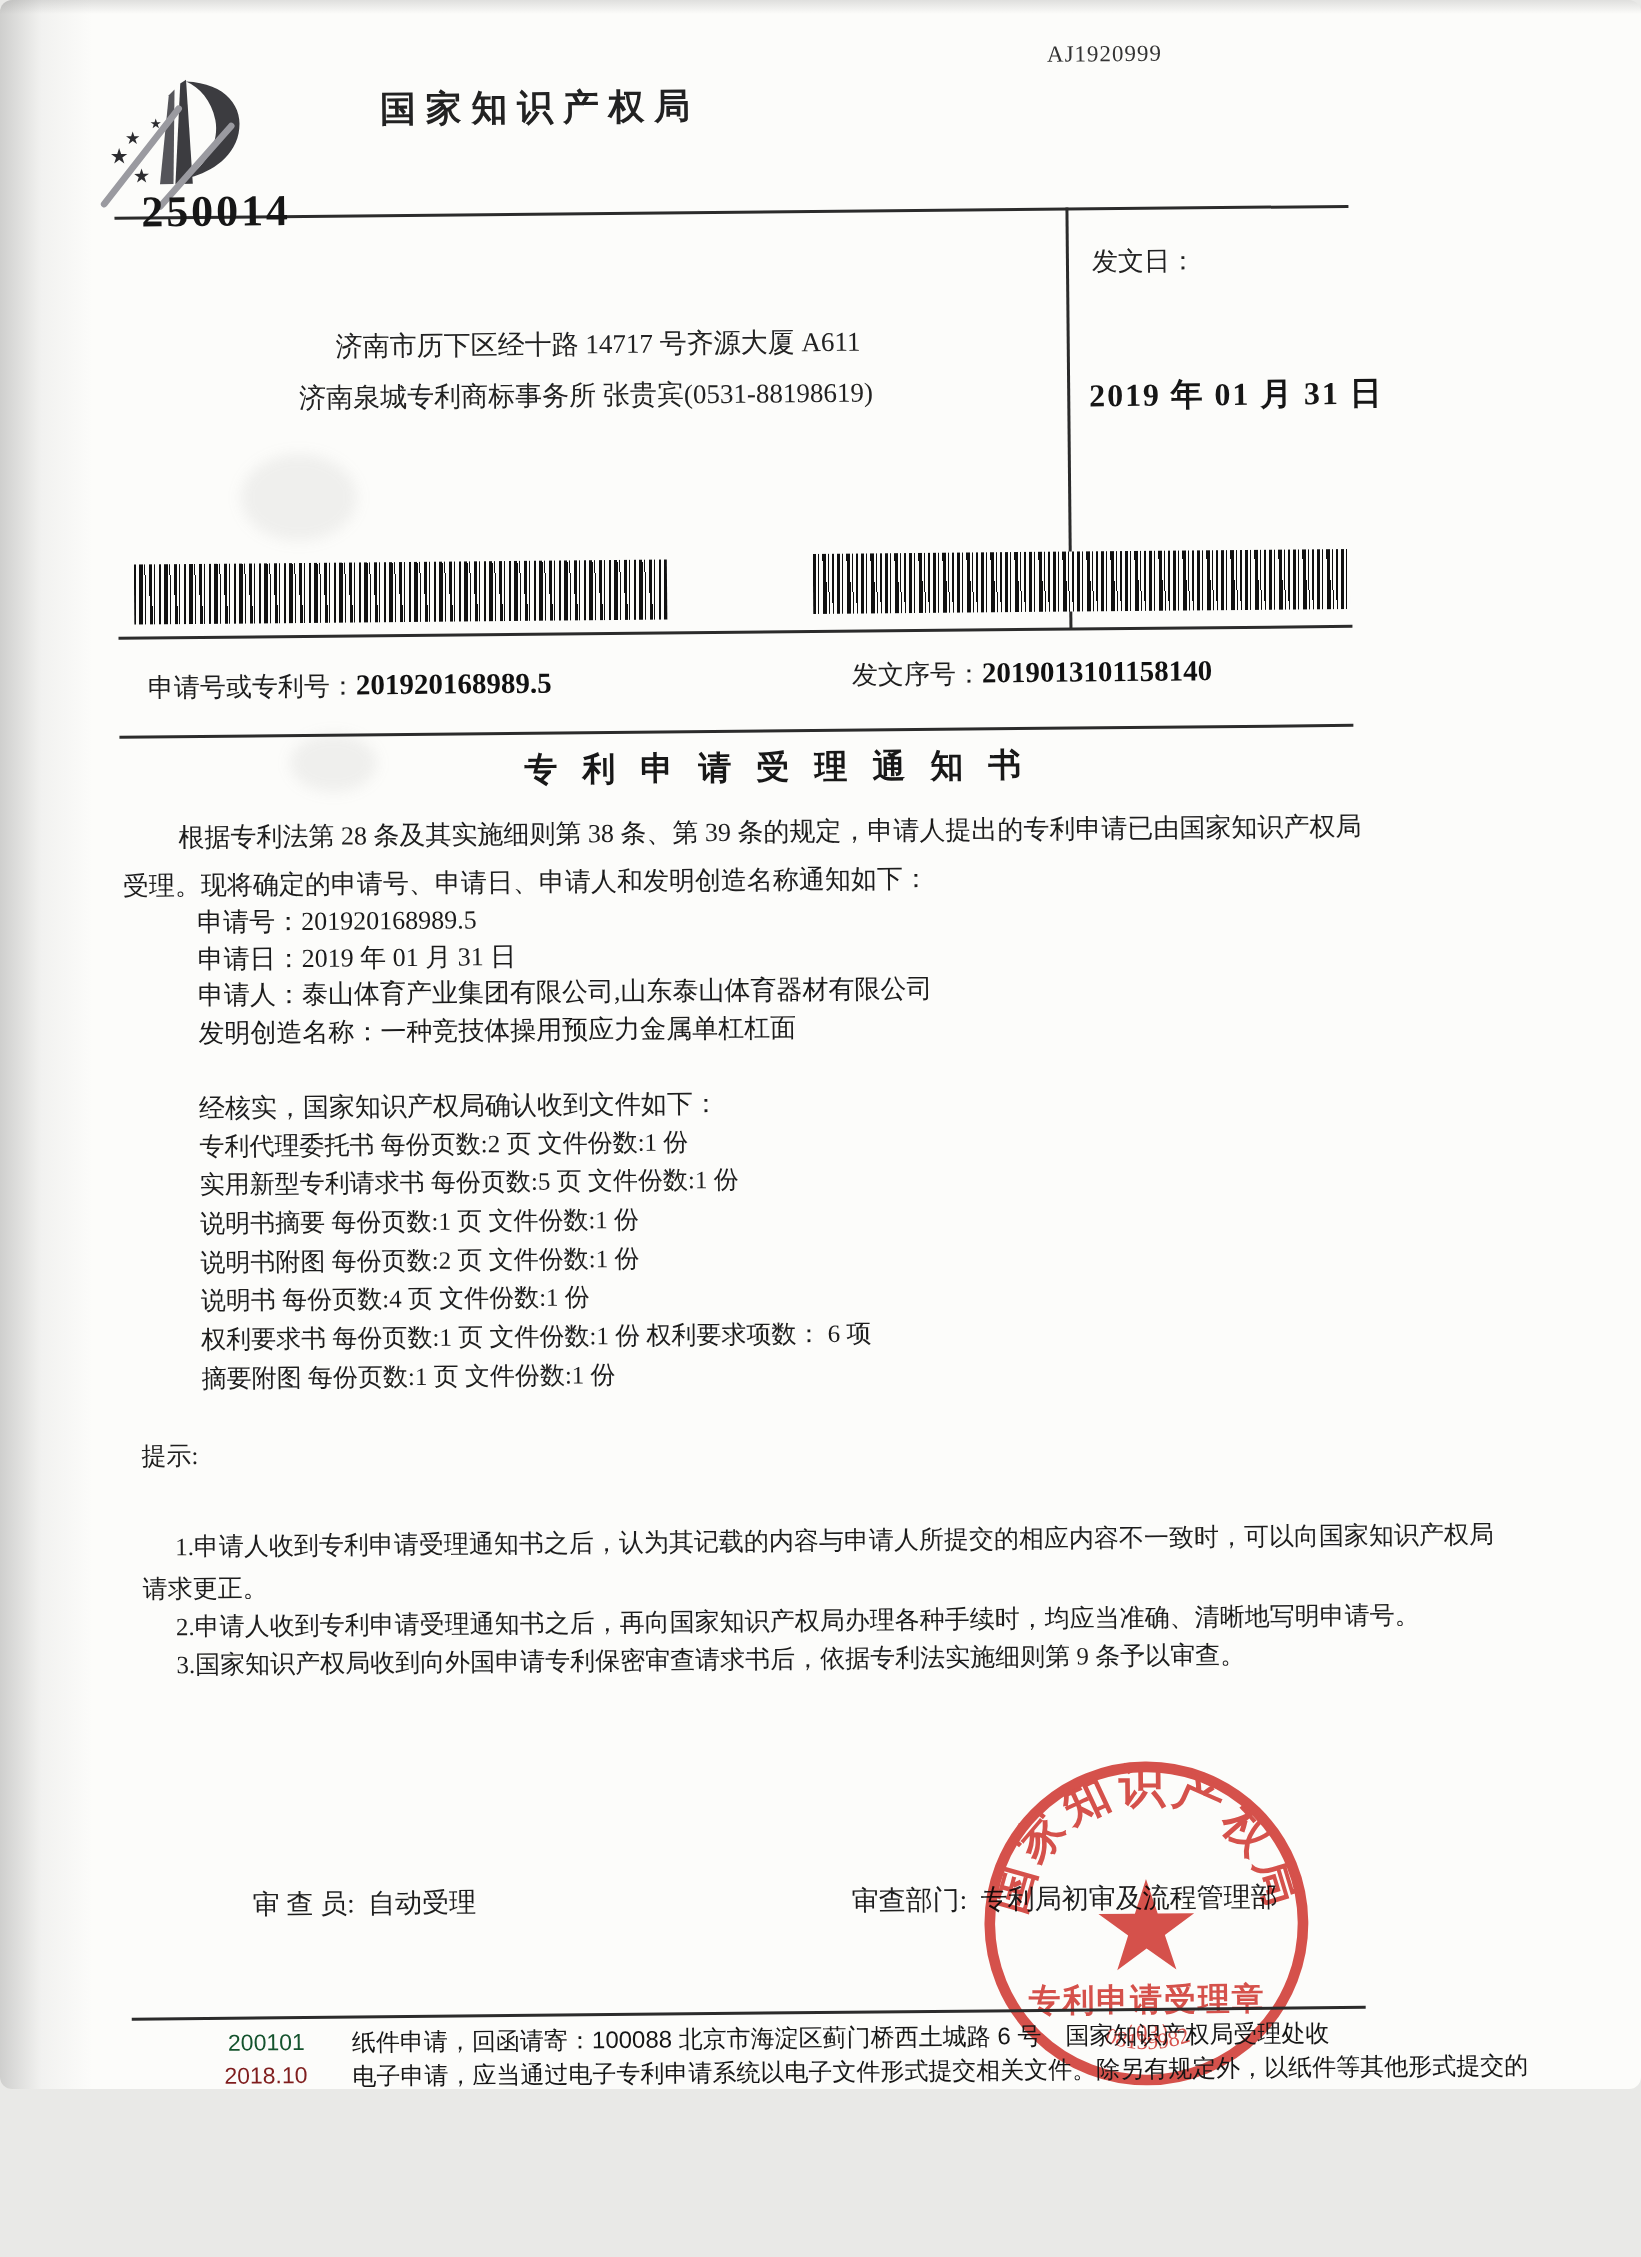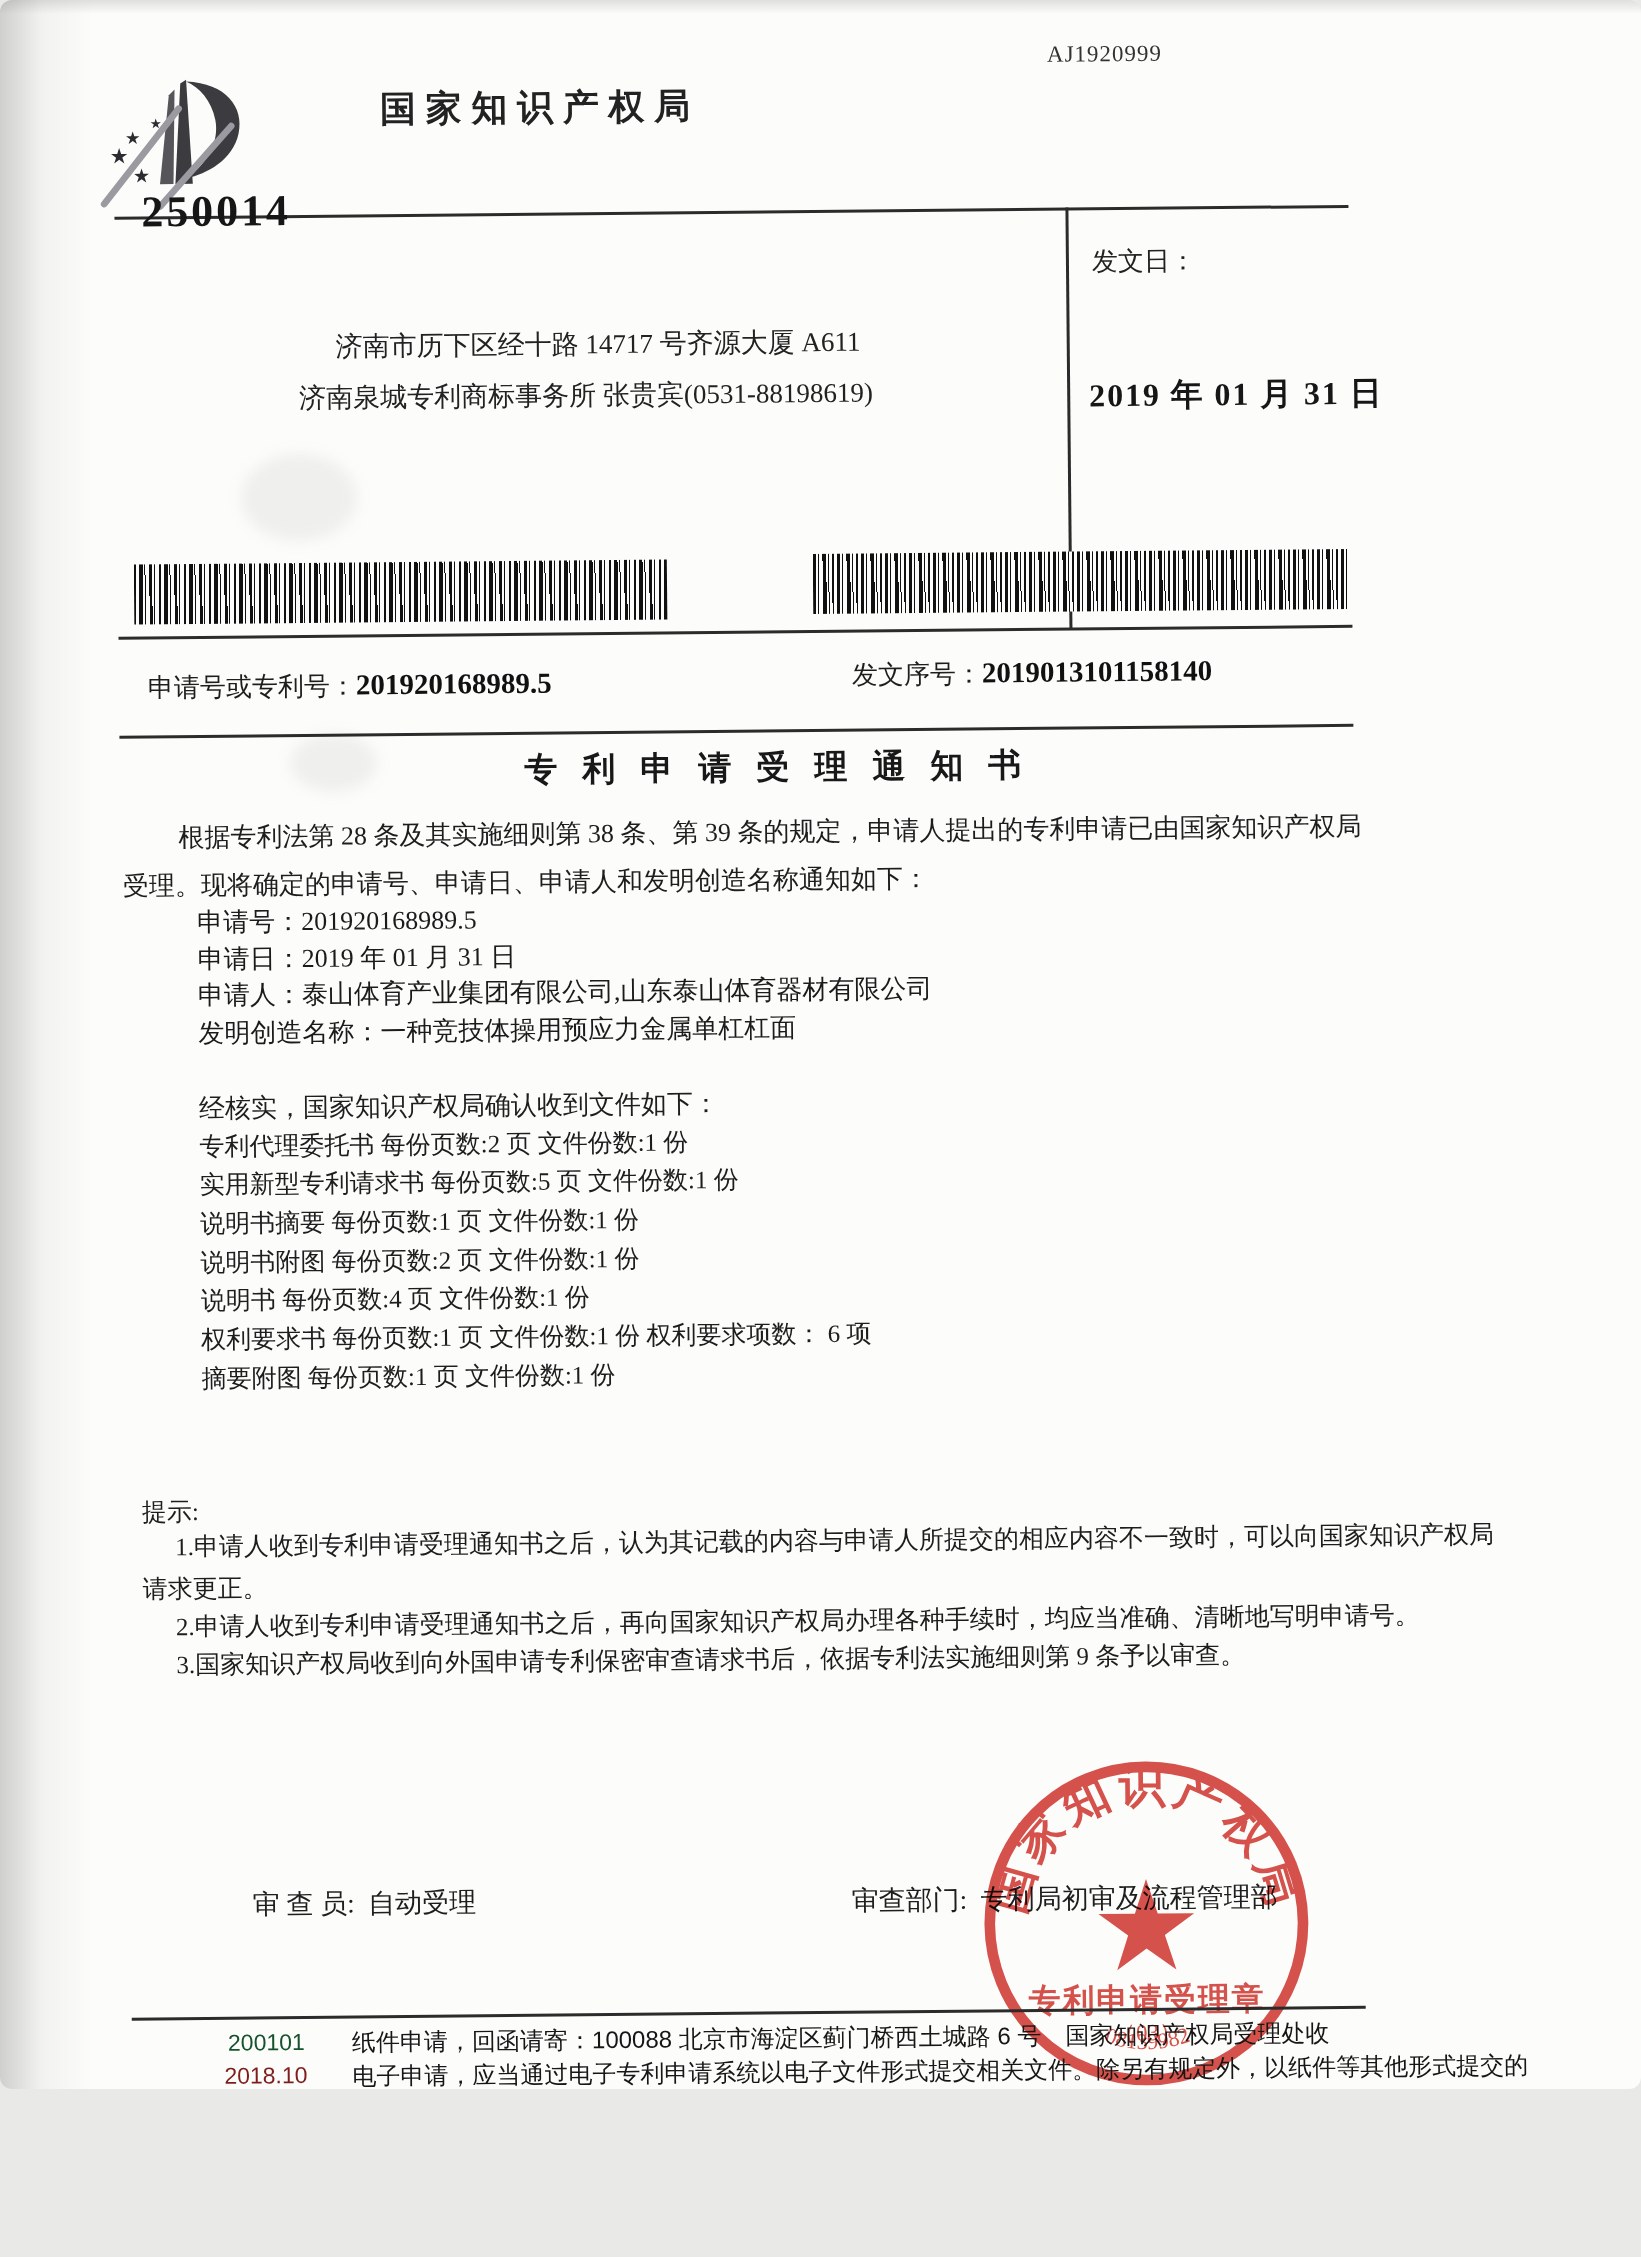--- a/index.html
+++ b/index.html
@@ -74,21 +74,21 @@
   .intro2{left:126px;top:862px;}
 
   .field-row{left:200px;font-size:26px;white-space:nowrap;color:#1b1b1b;}
   .f0{top:899px;} .f1{top:936px;} .f2{top:972px;} .f3{top:1010px;}
 
   .received{left:200px;top:1085px;font-size:26px;white-space:nowrap;}
   .doc-item{left:200px;font-size:25px;white-space:nowrap;color:#1d1d1d;}
   .d0{top:1124px;} .d1{top:1162px;} .d2{top:1201px;} .d3{top:1240px;}
   .d4{top:1278px;} .d5{top:1317px;} .d6{top:1356px;}
 
-  .tips-label{left:139px;top:1489px;font-size:25px;text-align:right;}
+  .tips-label{left:139px;top:1433px;font-size:25px;text-align:right;}
   .tip-line{left:139px;font-size:25px;white-space:nowrap;color:#1d1d1d;}
   .t0{top:1524px;padding-left:33px;}
   .t1{top:1566px;}
   .t2{top:1604px;padding-left:33px;}
   .t3{top:1642px;padding-left:33px;}
 
   .sig-examiner{left:246px;top:1881px;font-size:27px;}
   .sig-dept{left:845px;top:1883px;font-size:27px;}
   .sig-val{margin-left:13.5px;}
 

